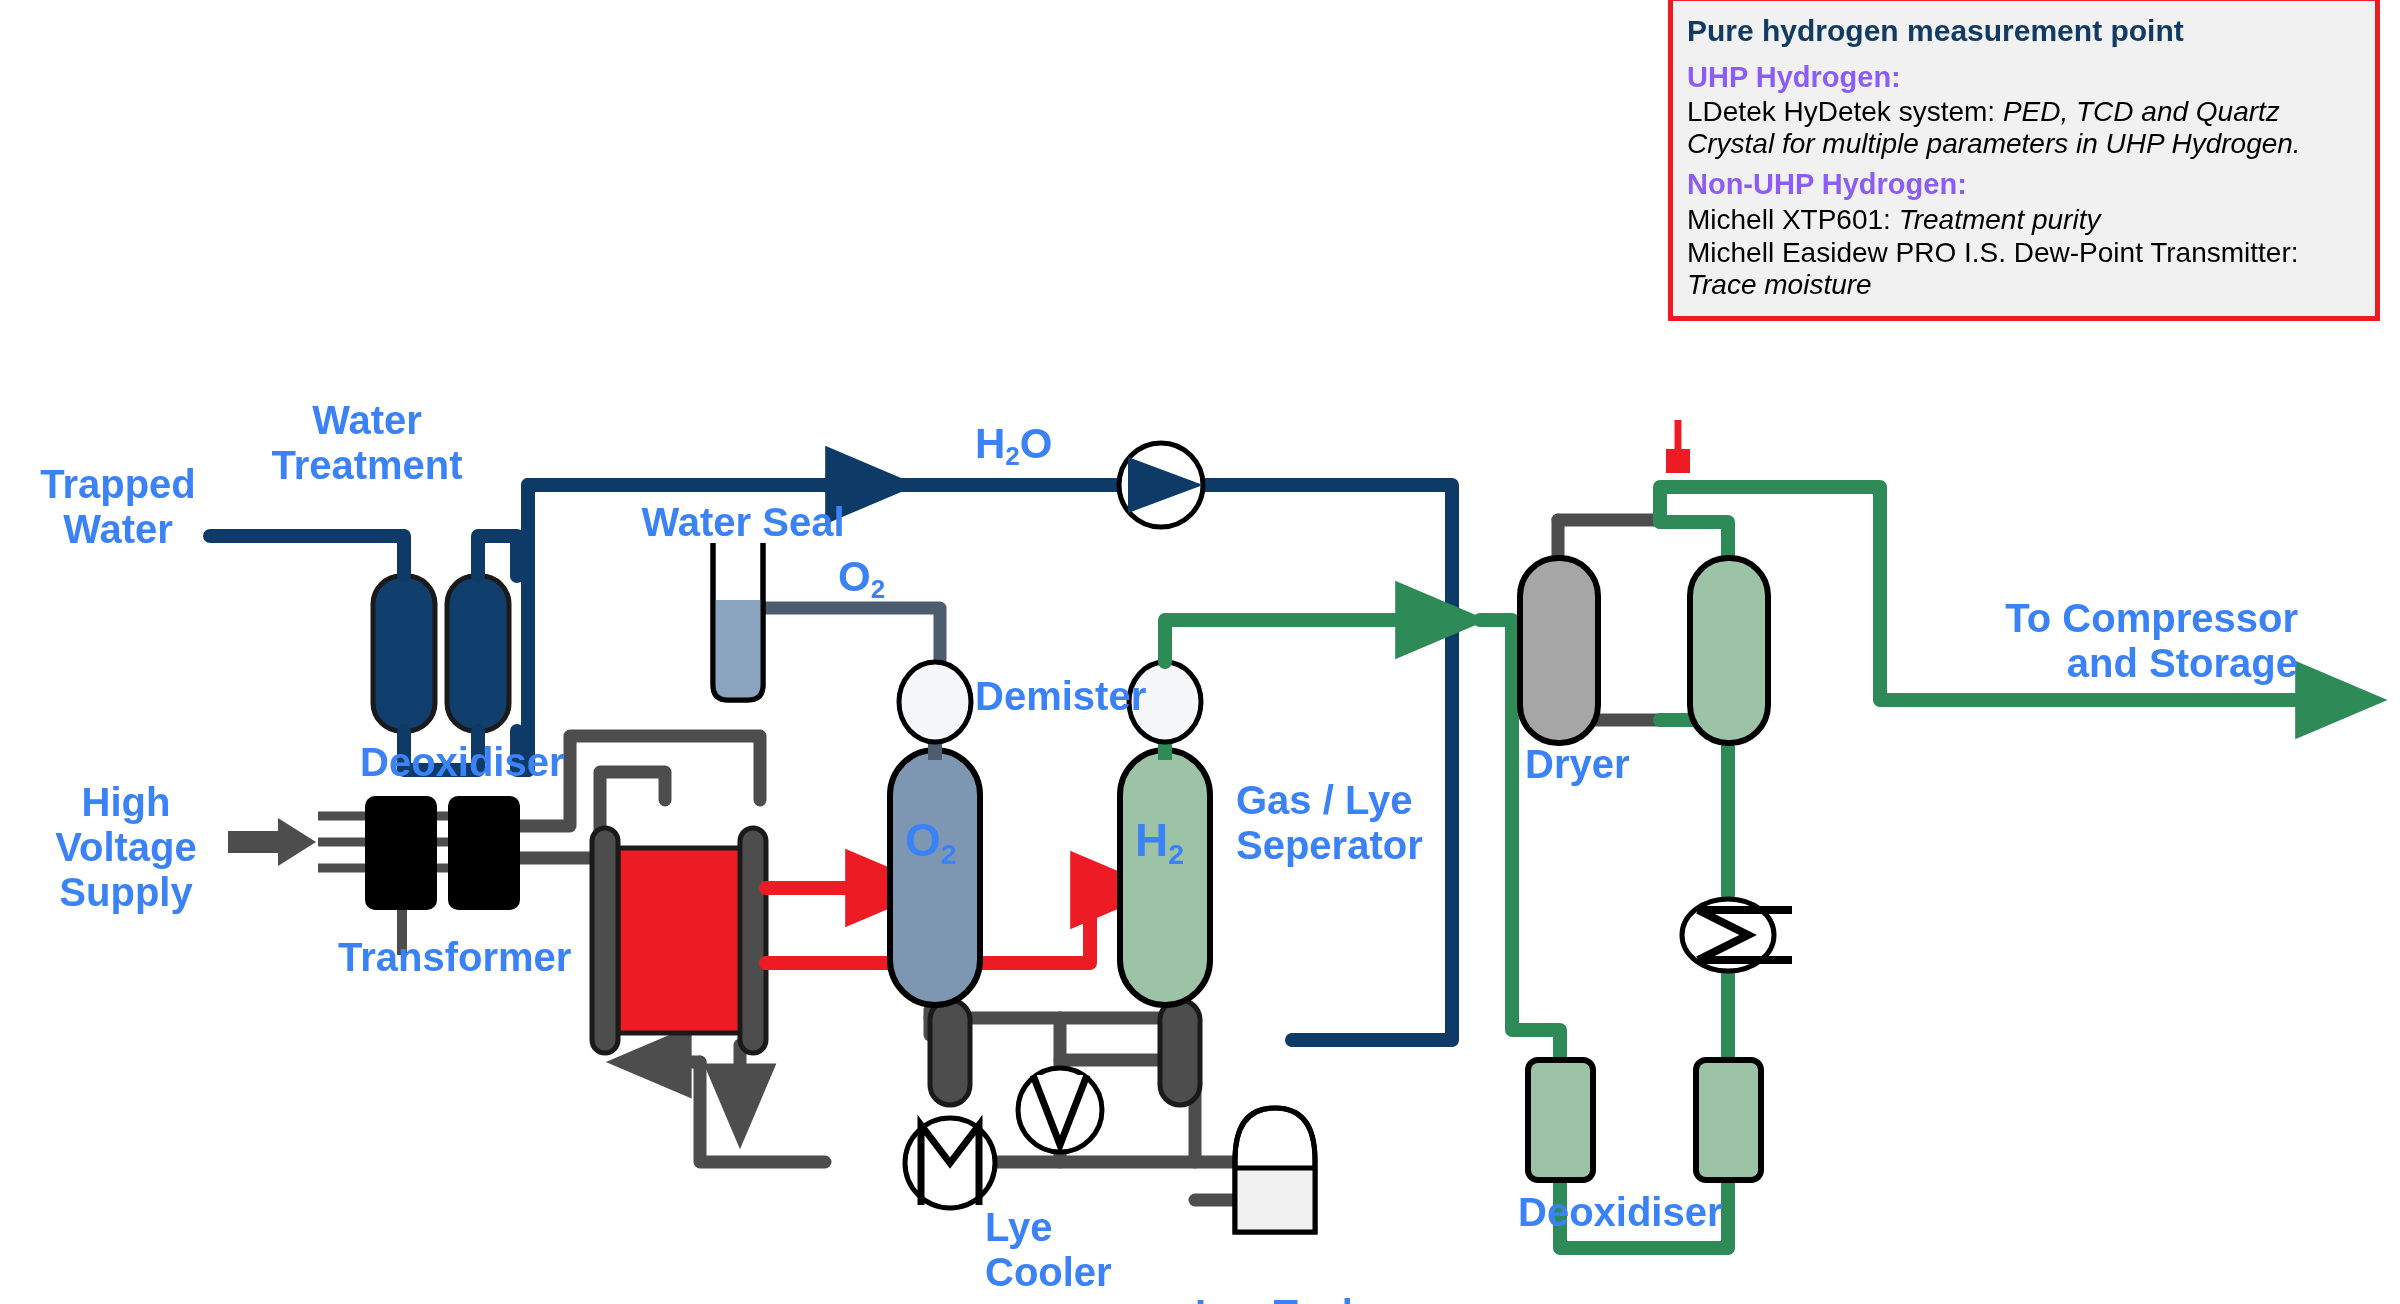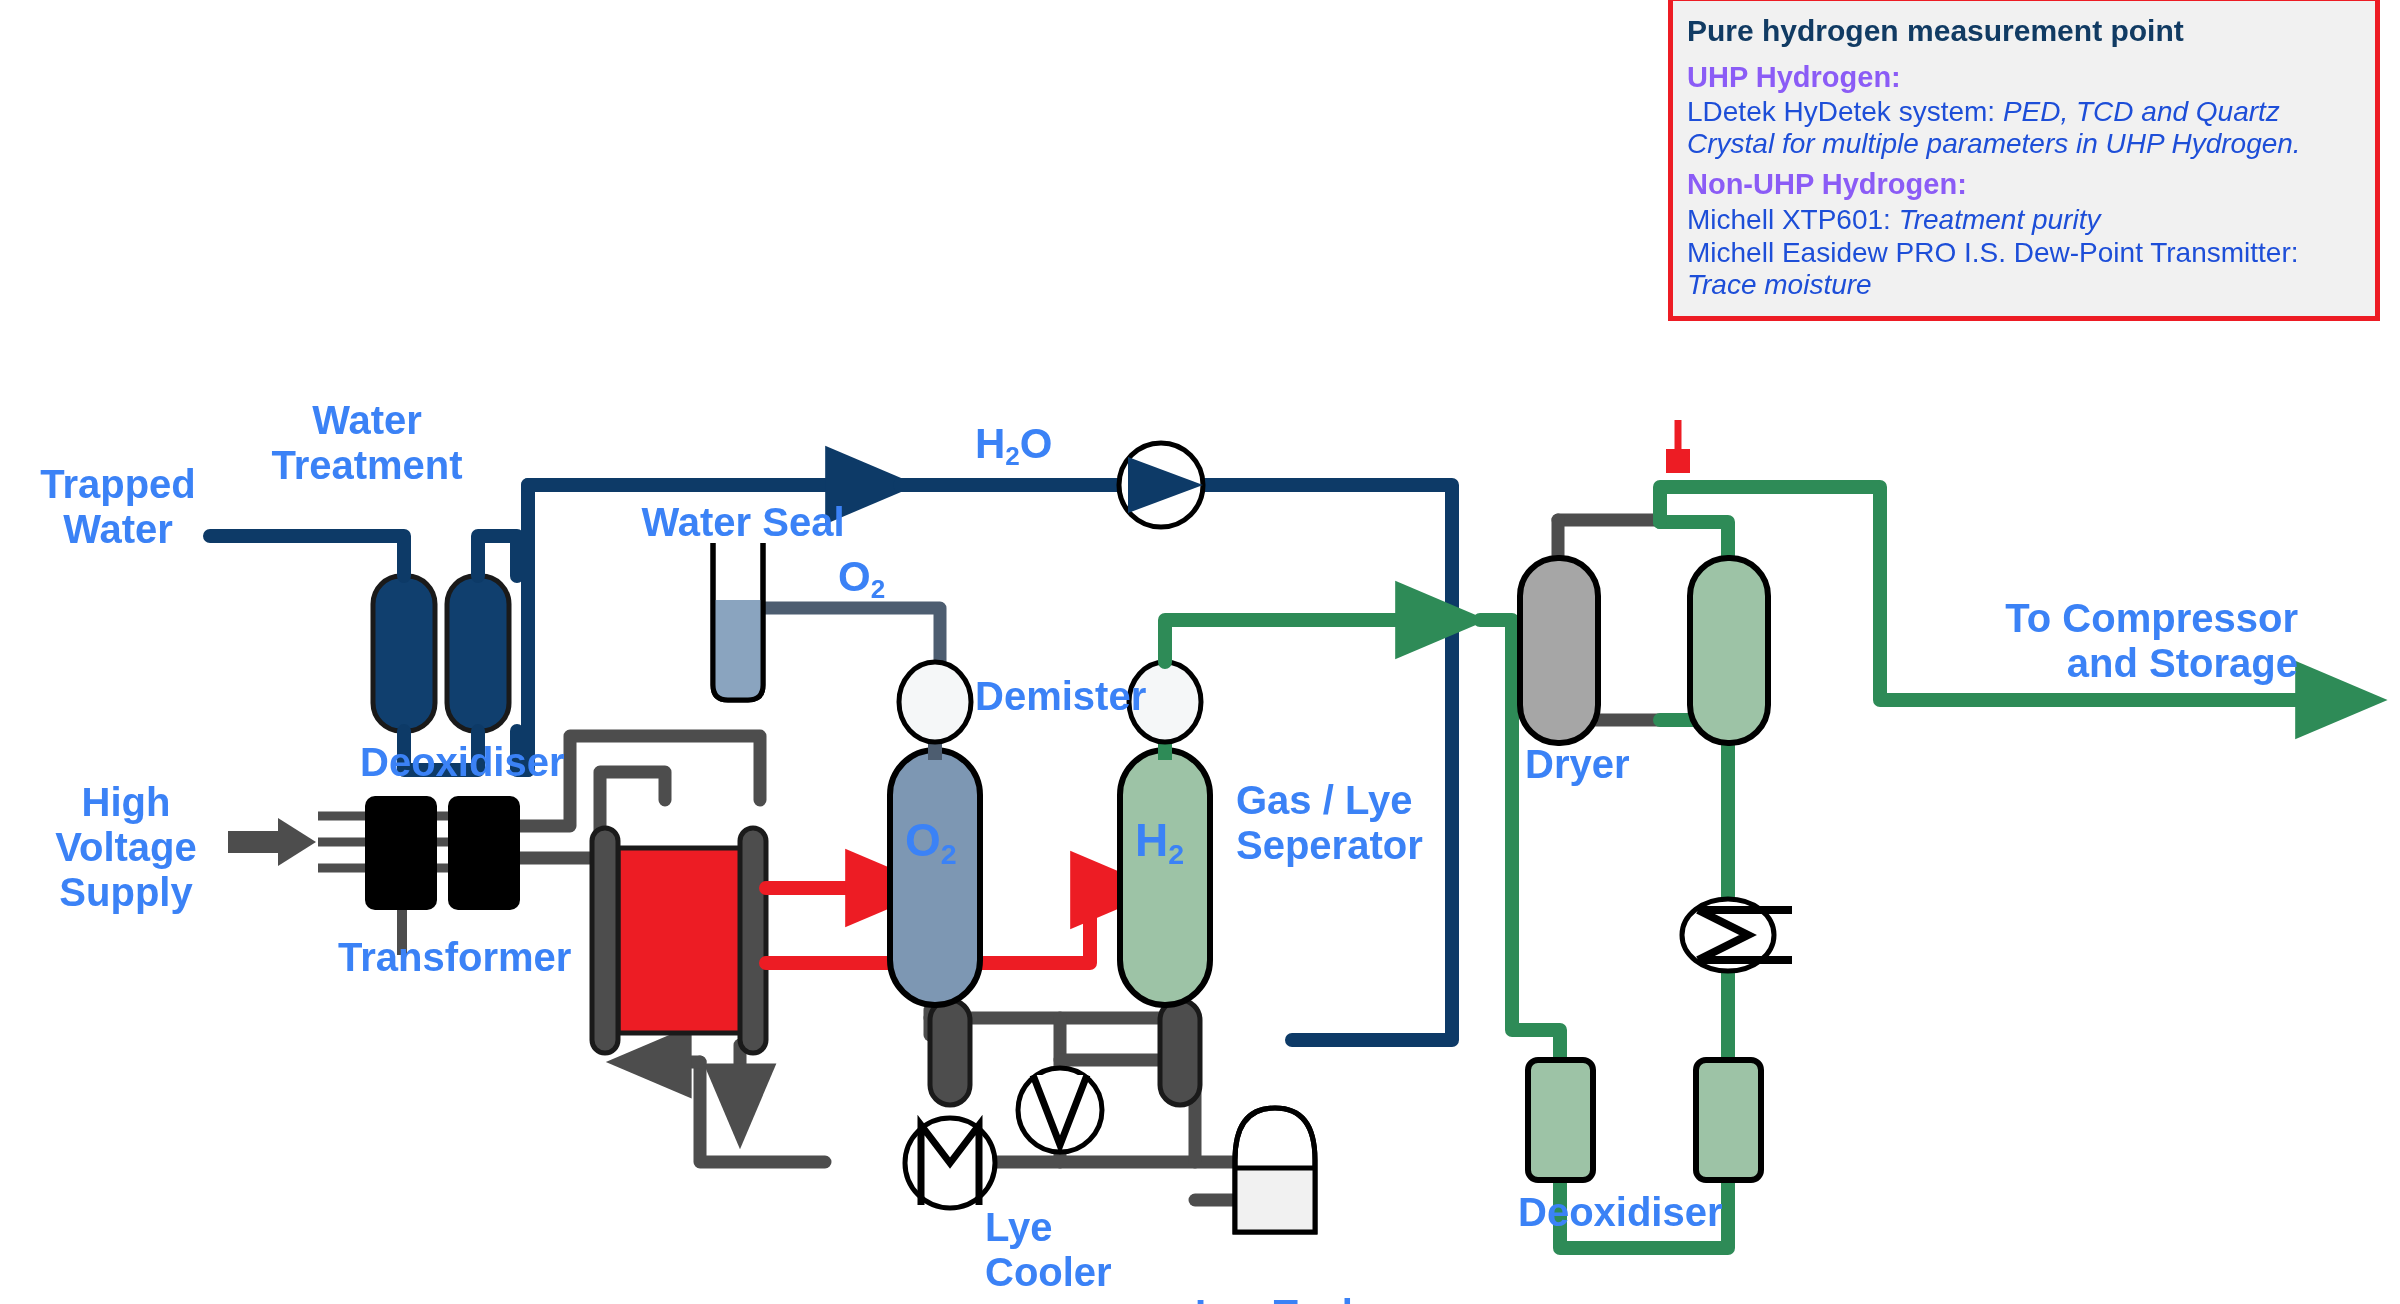--- a/index.html
+++ b/index.html
@@ -7,21 +7,21 @@
   #stage{position:relative;width:2400px;height:1304px;background:#fff;}
   svg#diagram{position:absolute;left:0;top:0;width:2400px;height:1304px;}
   .lbl{position:absolute;color:#3b82f6;font-weight:700;line-height:1.12;white-space:pre;}
   .lbl.ctr{text-align:center;}
 
   
   #callout{position:absolute;left:1668px;top:-4px;width:712px;background:#f1f1f1;
            border:5px solid #ed1c24;box-sizing:border-box;padding:10px 14px 14px 14px;}
   #callout .hd{color:#113b63;font-weight:700;font-size:30px;line-height:1.22;margin:2px 0 10px 0;}
   #callout .sub{color:#8b5cf6;font-weight:700;font-size:29px;line-height:1.2;margin:8px 0 2px 0;}
-  #callout .bd{color:#1d4ed8;font-weight:400;font-size:28px;line-height:1.12;margin:0 0 2px 0;}
+  #callout .bd{color:#000000;font-weight:400;font-size:28px;line-height:1.12;margin:0 0 2px 0;}
   #callout .bd i{font-style:italic;}
   sub{font-size:0.62em;vertical-align:-0.28em;}
 </style>
 </head>
 <body>
 
 <div id="stage">
 
   <svg id="diagram" viewBox="0 0 2400 1304">
     <defs>

